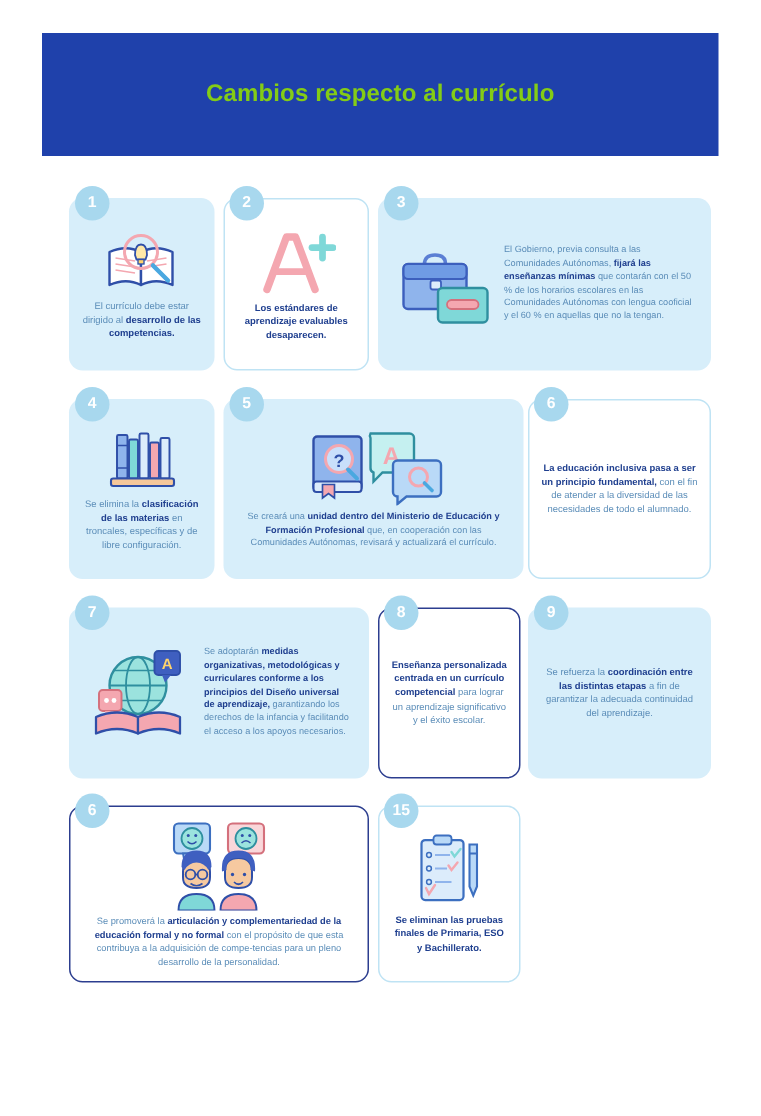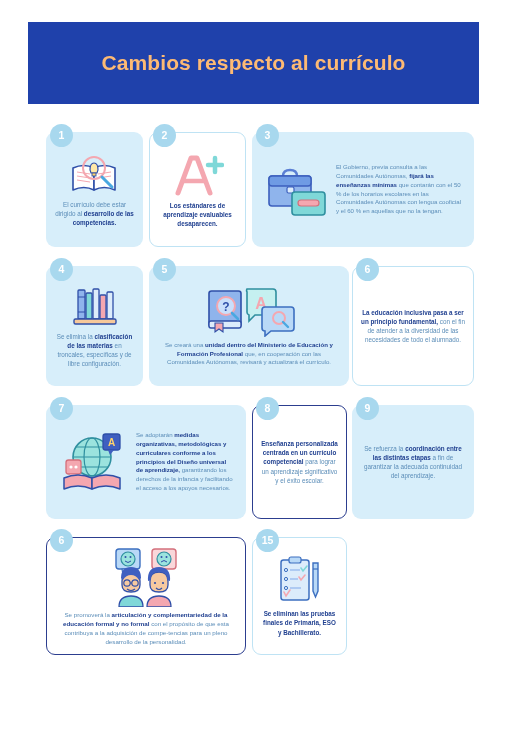--- a/index.html
+++ b/index.html
@@ -13,22 +13,22 @@
 
   
   .header {
     position: absolute;
     left: 28px; top: 22px;
     width: 451px; height: 82px;
     background: #1f41ab;
     display: flex; align-items: center; justify-content: center;
   }
   .header-title {
-    color: #fdba74;
-    font-size: 21px;
+    color: #84cc16;
+    font-size: 16px;
     font-weight: bold;
     letter-spacing: 0.1px;
     text-align: center;
   }
 
   
   .grid { position: absolute; left: 0; top: 0; width: 507px; height: 744px; }
 
   .card {
     position: absolute;

